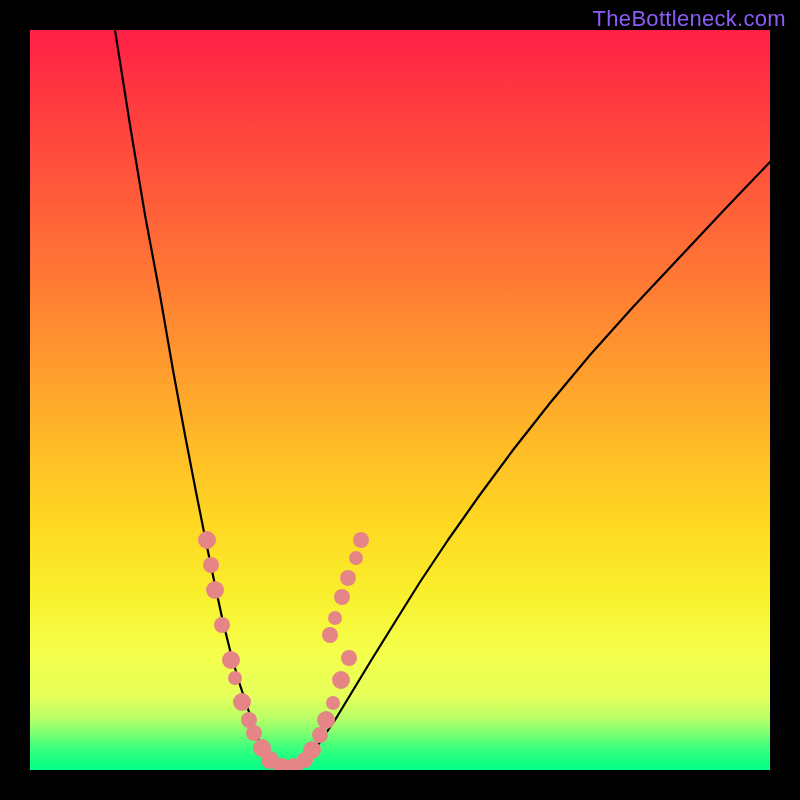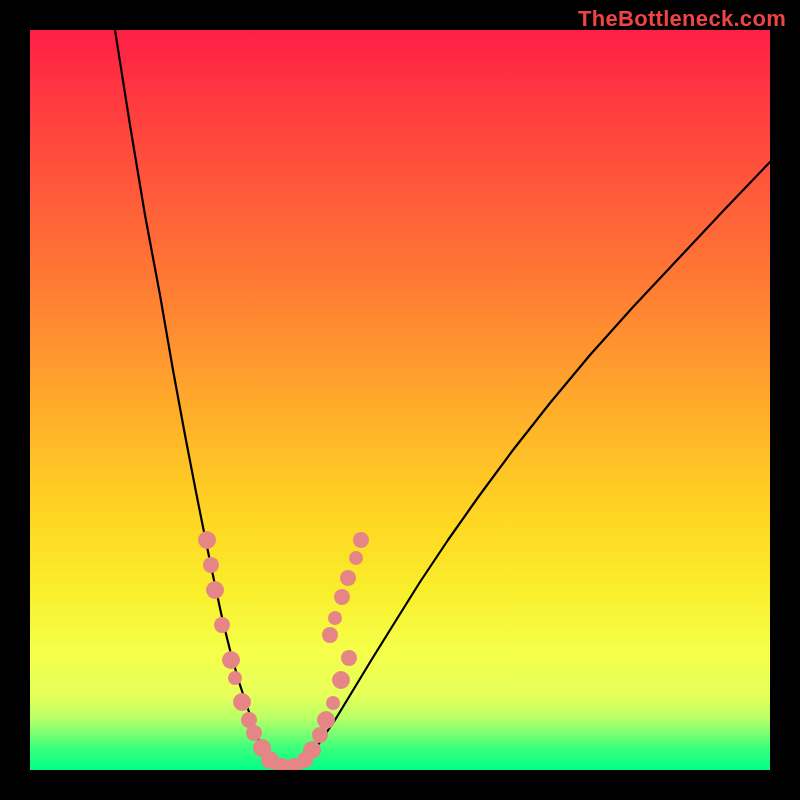--- a/index.html
+++ b/index.html
@@ -37,23 +37,23 @@
       #b8ff66 93%,
       #7dff71 95%,
       #3bff7c 97%,
       #00ff87 100%
     );
   }
   .watermark {
     position: absolute;
     top: 6px;
     right: 14px;
-    color: #ef4444;
+    color: #8b5cf6;
     font-size: 22px;
-    font-weight: 700;
+    font-weight: 400;
     letter-spacing: 0.3px;
     user-select: none;
   }
   svg.curve {
     position: absolute;
     left: 0;
     top: 0;
   }
 </style>
 </head>

